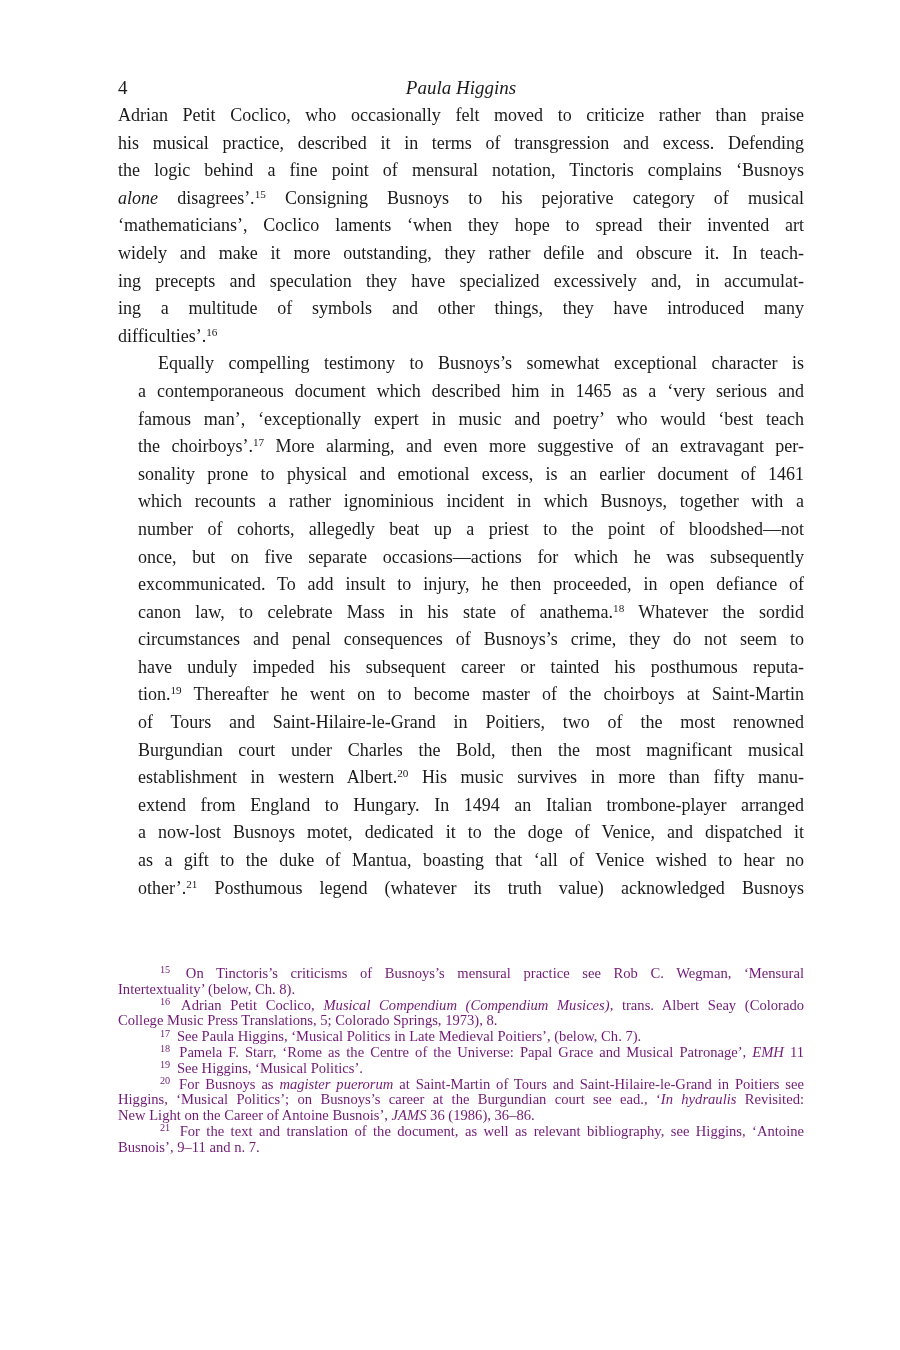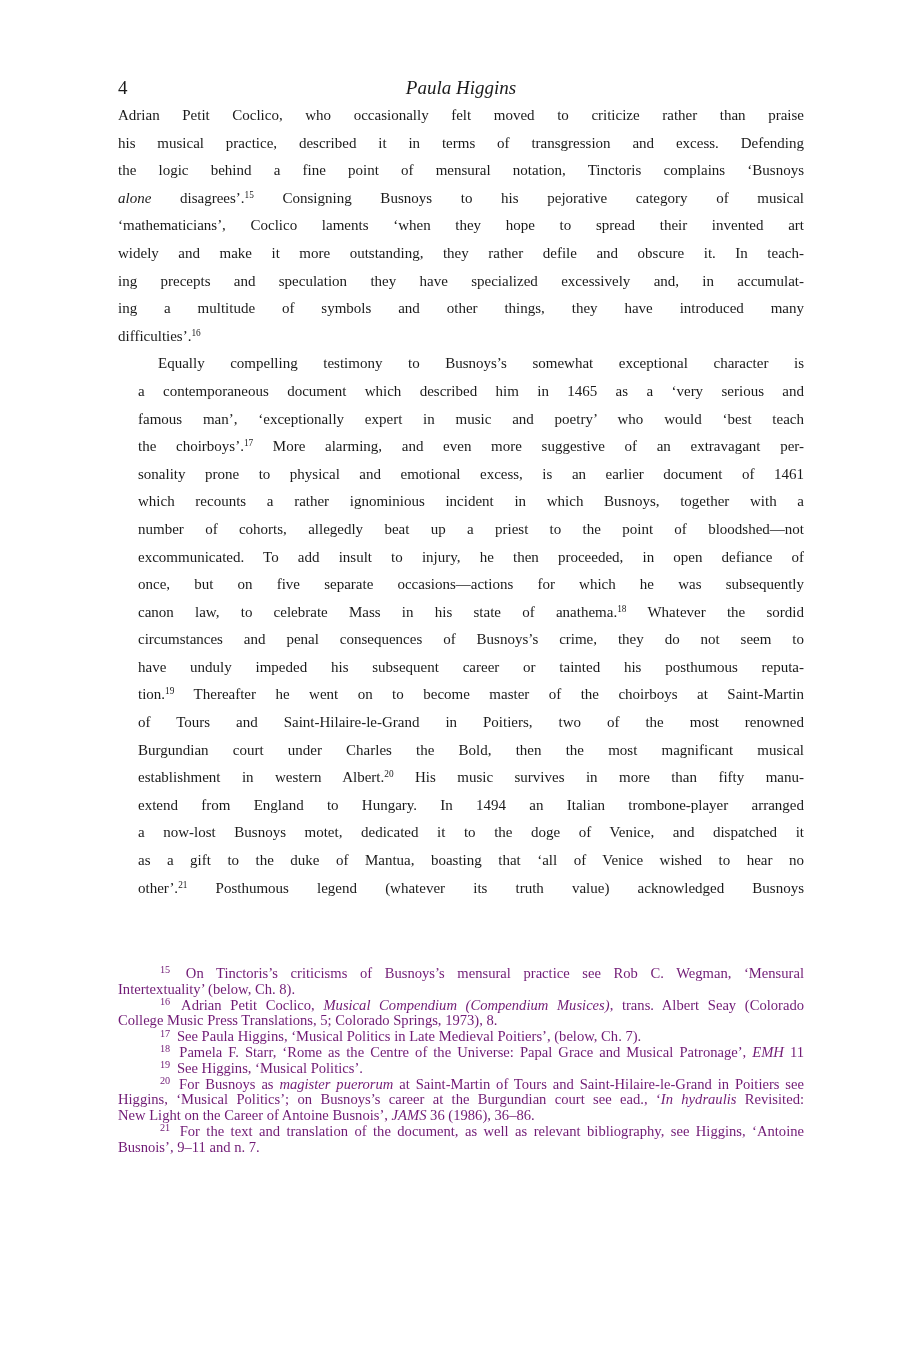--- a/index.html
+++ b/index.html
@@ -7,21 +7,21 @@
     .page {
       position: absolute; left: 118px; top: 74px; width: 686px;
       font-family: "Liberation Serif", "DejaVu Serif", serif;
       color: #1a1a1a;
     }
     .running-head {
       position: relative; height: 28px; font-size: 19px; line-height: 28px;
     }
     .folio { position: absolute; left: 0; top: 0; }
     .head-title { position: absolute; left: 0; right: 0; text-align: center; font-style: italic; font-family: Liberation Serif, serif; }
-    .body-text { font-size: 15px; line-height: 27.6px; text-align: justify; font-family: Liberation Serif, serif; }
+    .body-text { font-size: 18px; line-height: 27.6px; text-align: justify; font-family: Liberation Serif, serif; }
     .body-text p { margin: 0; }
     .body-text p.indent { text-indent: 20px; }
     .line { display: block; text-align: justify; text-align-last: justify; white-space: nowrap; }
     .line.last { text-align-last: left; }
     sup { font-size: 0.62em; vertical-align: 0; position: relative; top: -0.55em; line-height: 0; }
     .footnotes {
       position: absolute; left: 118px; top: 966px; width: 686px;
       font-family: "Liberation Serif", "DejaVu Serif", serif;
       font-size: 14.6px; line-height: 15.8px; color: #701a75;
     }
@@ -54,22 +54,22 @@
       <span class="line last"><span>difficulties’.</span><sup>16</sup></span>
     </p>
     <p class="indent">
       <span class="line" style="padding-left:20px">Equally compelling testimony to Busnoys’s somewhat exceptional character is</span>
       <span class="line">a contemporaneous document which described him in 1465 as a ‘very serious and</span>
       <span class="line">famous man’, ‘exceptionally expert in music and poetry’ who would ‘best teach</span>
       <span class="line"><span>the choirboys’.</span><sup>17</sup><span> More alarming, and even more suggestive of an extravagant per-</span></span>
       <span class="line">sonality prone to physical and emotional excess, is an earlier document of 1461</span>
       <span class="line">which recounts a rather ignominious incident in which Busnoys, together with a</span>
       <span class="line">number of cohorts, allegedly beat up a priest to the point of bloodshed—not</span>
+      <span class="line">once, but on five separate occasions—actions for which he was subsequently</span>
       <span class="line">excommunicated. To add insult to injury, he then proceeded, in open defiance of</span>
-      <span class="line">once, but on five separate occasions—actions for which he was subsequently</span>
       <span class="line"><span>canon law, to celebrate Mass in his state of anathema.</span><sup>18</sup><span> Whatever the sordid</span></span>
       <span class="line">circumstances and penal consequences of Busnoys’s crime, they do not seem to</span>
       <span class="line">have unduly impeded his subsequent career or tainted his posthumous reputa-</span>
       <span class="line"><span>tion.</span><sup>19</sup><span> Thereafter he went on to become master of the choirboys at Saint-Martin</span></span>
       <span class="line">of Tours and Saint-Hilaire-le-Grand in Poitiers, two of the most renowned</span>
       <span class="line">Burgundian court under Charles the Bold, then the most magnificant musical</span>
       <span class="line"><span>establishment in western Albert.</span><sup>20</sup><span> His music survives in more than fifty manu-</span></span>
       <span class="line">extend from England to Hungary. In 1494 an Italian trombone-player arranged</span>
       <span class="line">a now-lost Busnoys motet, dedicated it to the doge of Venice, and dispatched it</span>
       <span class="line">as a gift to the duke of Mantua, boasting that ‘all of Venice wished to hear no</span>

